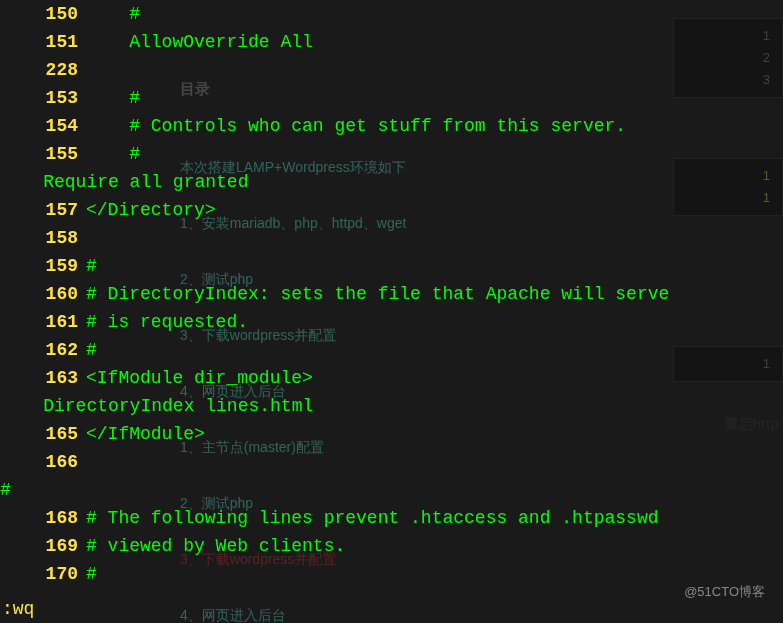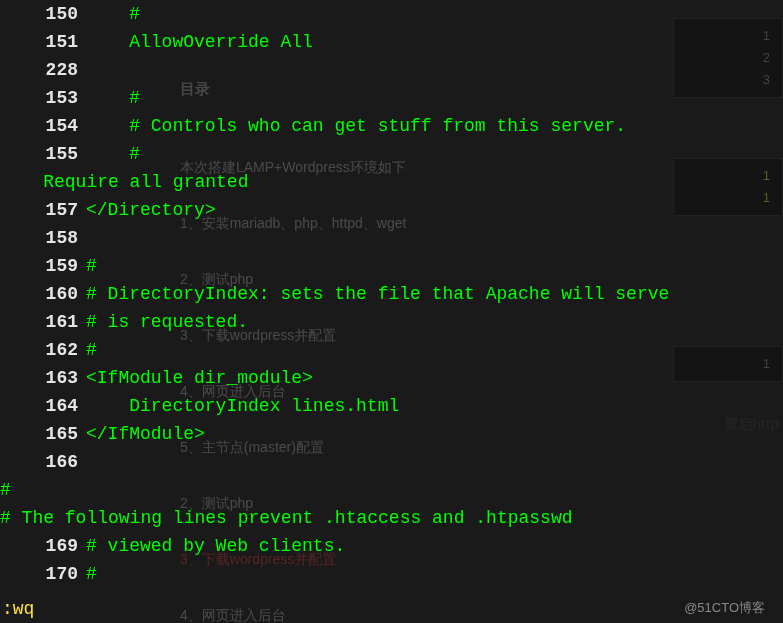--- a/index.html
+++ b/index.html
@@ -20,42 +20,42 @@
       height: 100%;
       z-index: 10;
     }
     .line {
       display: flex;
       height: 28px;
       line-height: 28px;
       white-space: pre;
     }
     .line-num {
-      color: #e5e5e5;
+      color: #fde047;
       font-weight: bold;
       width: 86px;
       text-align: right;
       padding-right: 8px;
       flex-shrink: 0;
     }
     .line-content {
       color: #00ff00;
       flex-shrink: 0;
     }
     .status-line {
       position: absolute;
       bottom: 4px;
       left: 2px;
       color: #fde047;
       font-size: 18px;
       font-family: 'Courier New', monospace;
     }
     .watermark {
       position: absolute;
-      bottom: 6px;
+      bottom: 22px;
       right: 18px;
       color: #888;
       font-size: 13px;
       font-family: Arial, sans-serif;
       z-index: 20;
     }
     .bg-layer {
       position: absolute;
       top: 0;
       left: 0;
@@ -72,21 +72,21 @@
       top: 80px;
     }
     .bg-toc-title {
       font-size: 15px;
       font-weight: bold;
       margin-bottom: 18px;
     }
     .bg-toc-item {
       font-size: 14px;
       margin-top: 38px;
-      color: #a3a3a3;
+      color: #5eead4;
     }
     .bg-toc-item.red {
       color: #cc3333;
     }
     .bg-sidebar {
       position: absolute;
       right: 0;
       top: 18px;
       width: 110px;
     }
@@ -118,21 +118,21 @@
 
 <div class="bg-layer">
   <div class="bg-toc">
     <div class="bg-toc-title">目录</div>
     <div class="bg-toc-item" style="margin-top:60px">本次搭建LAMP+Wordpress环境如下</div>
     <div id="toc-items">
         <div class="bg-toc-item">1、安装mariadb、php、httpd、wget</div>
         <div class="bg-toc-item">2、测试php</div>
         <div class="bg-toc-item">3、下载wordpress并配置</div>
         <div class="bg-toc-item">4、网页进入后台</div>
-        <div class="bg-toc-item">5、主节点(master)配置</div>
+        <div class="bg-toc-item">1、主节点(master)配置</div>
         <div class="bg-toc-item">2、测试php</div>
         <div class="bg-toc-item red">3、下载wordpress并配置</div>
         <div class="bg-toc-item">4、网页进入后台</div>
       </div>
   </div>
   <div class="bg-sidebar">
     <div id="sideboxes">
         <div class="bg-sidebox">
           <div class="bg-sidenum">1</div>
           <div class="bg-sidenum">2</div>
@@ -159,24 +159,24 @@
       <div class="line"><span class="line-num">154</span><span class="line-content">    # Controls who can get stuff from this server.</span></div>
       <div class="line"><span class="line-num">155</span><span class="line-content">    #</span></div>
       <div class="line"><span class="line-content">    Require all granted</span></div>
       <div class="line"><span class="line-num">157</span><span class="line-content">&lt;/Directory&gt;</span></div>
       <div class="line"><span class="line-num">158</span><span class="line-content"></span></div>
       <div class="line"><span class="line-num">159</span><span class="line-content">#</span></div>
       <div class="line"><span class="line-num">160</span><span class="line-content"># DirectoryIndex: sets the file that Apache will serve</span></div>
       <div class="line"><span class="line-num">161</span><span class="line-content"># is requested.</span></div>
       <div class="line"><span class="line-num">162</span><span class="line-content">#</span></div>
       <div class="line"><span class="line-num">163</span><span class="line-content">&lt;IfModule dir_module&gt;</span></div>
-      <div class="line"><span class="line-num">164</span><span class="line-content">    DirectoryIndex lines.html</span></div>
+      <div class="line"><span class="line-content">    DirectoryIndex lines.html</span></div>
       <div class="line"><span class="line-num">165</span><span class="line-content">&lt;/IfModule&gt;</span></div>
       <div class="line"><span class="line-num">166</span><span class="line-content"></span></div>
       <div class="line"><span class="line-content">#</span></div>
-      <div class="line"><span class="line-content"># The following lines prevent .htaccess and .htpasswd </span></div>
+      <div class="line"><span class="line-num">168</span><span class="line-content"># The following lines prevent .htaccess and .htpasswd </span></div>
       <div class="line"><span class="line-num">169</span><span class="line-content"># viewed by Web clients.</span></div>
       <div class="line"><span class="line-num">170</span><span class="line-content">#</span></div>
     </div>
   <div class="status-line">:wq</div>
 </div>
 
 <div class="watermark">@51CTO博客</div>
 
 </body></html>

